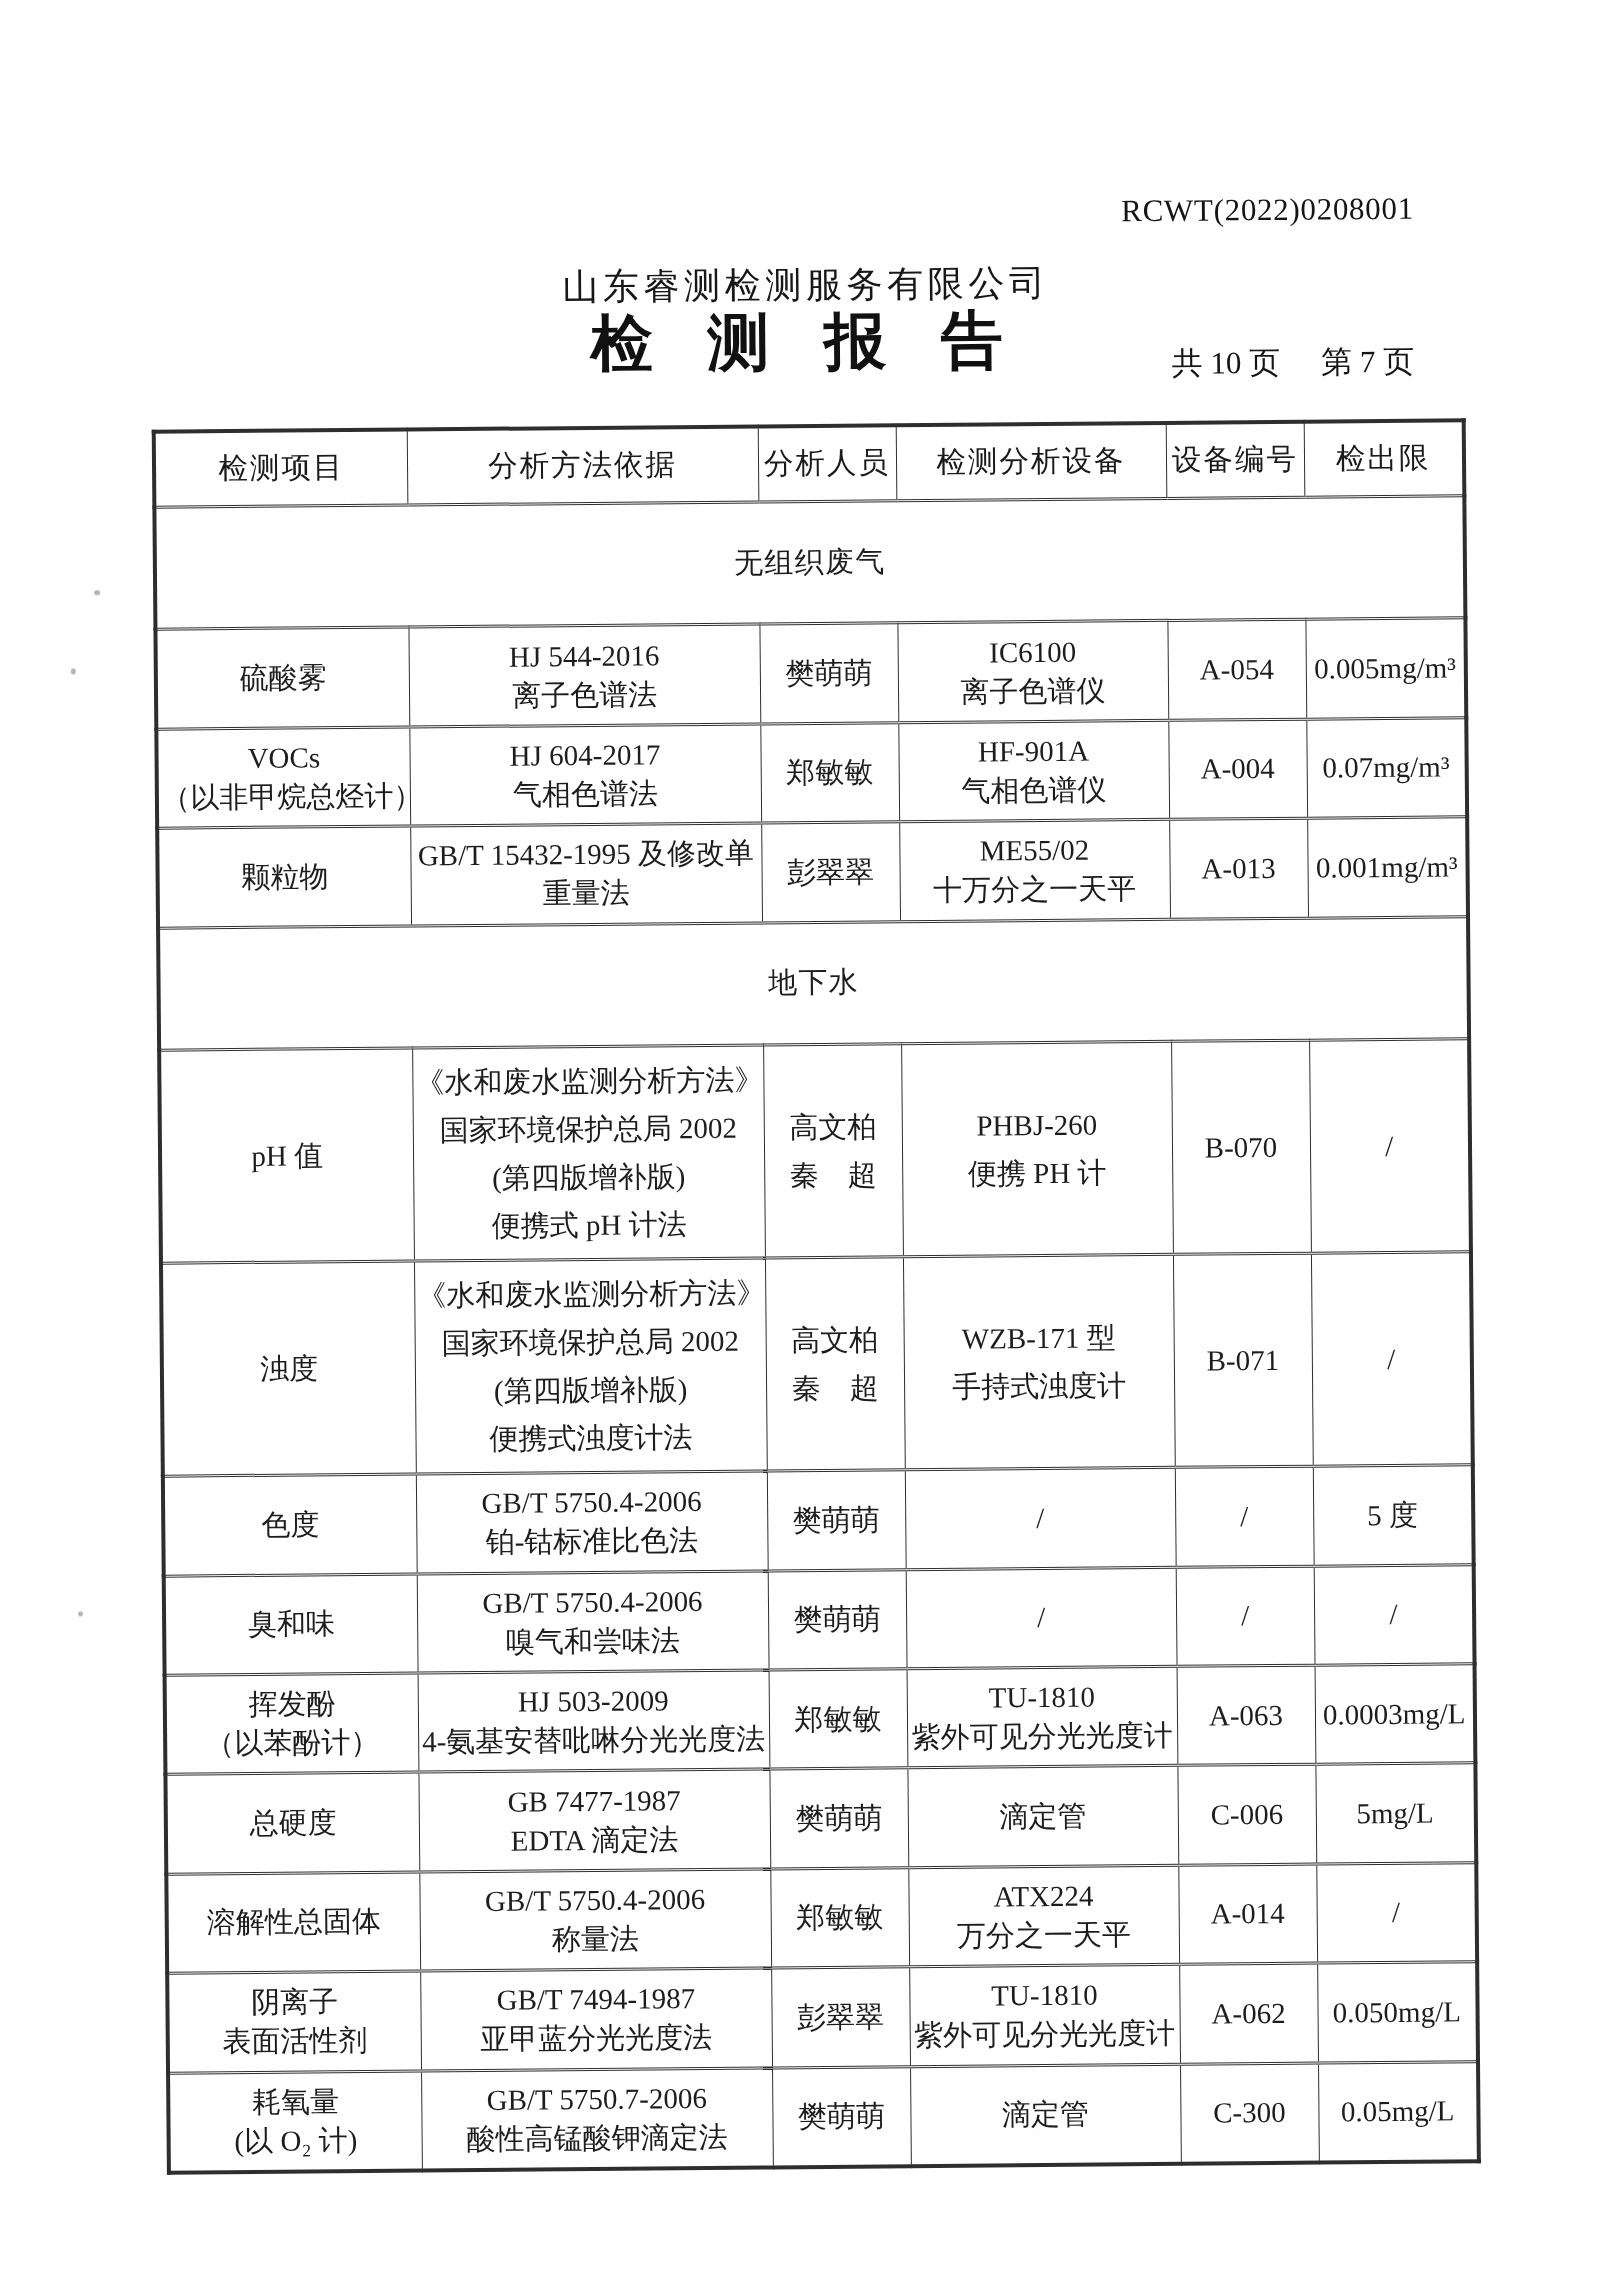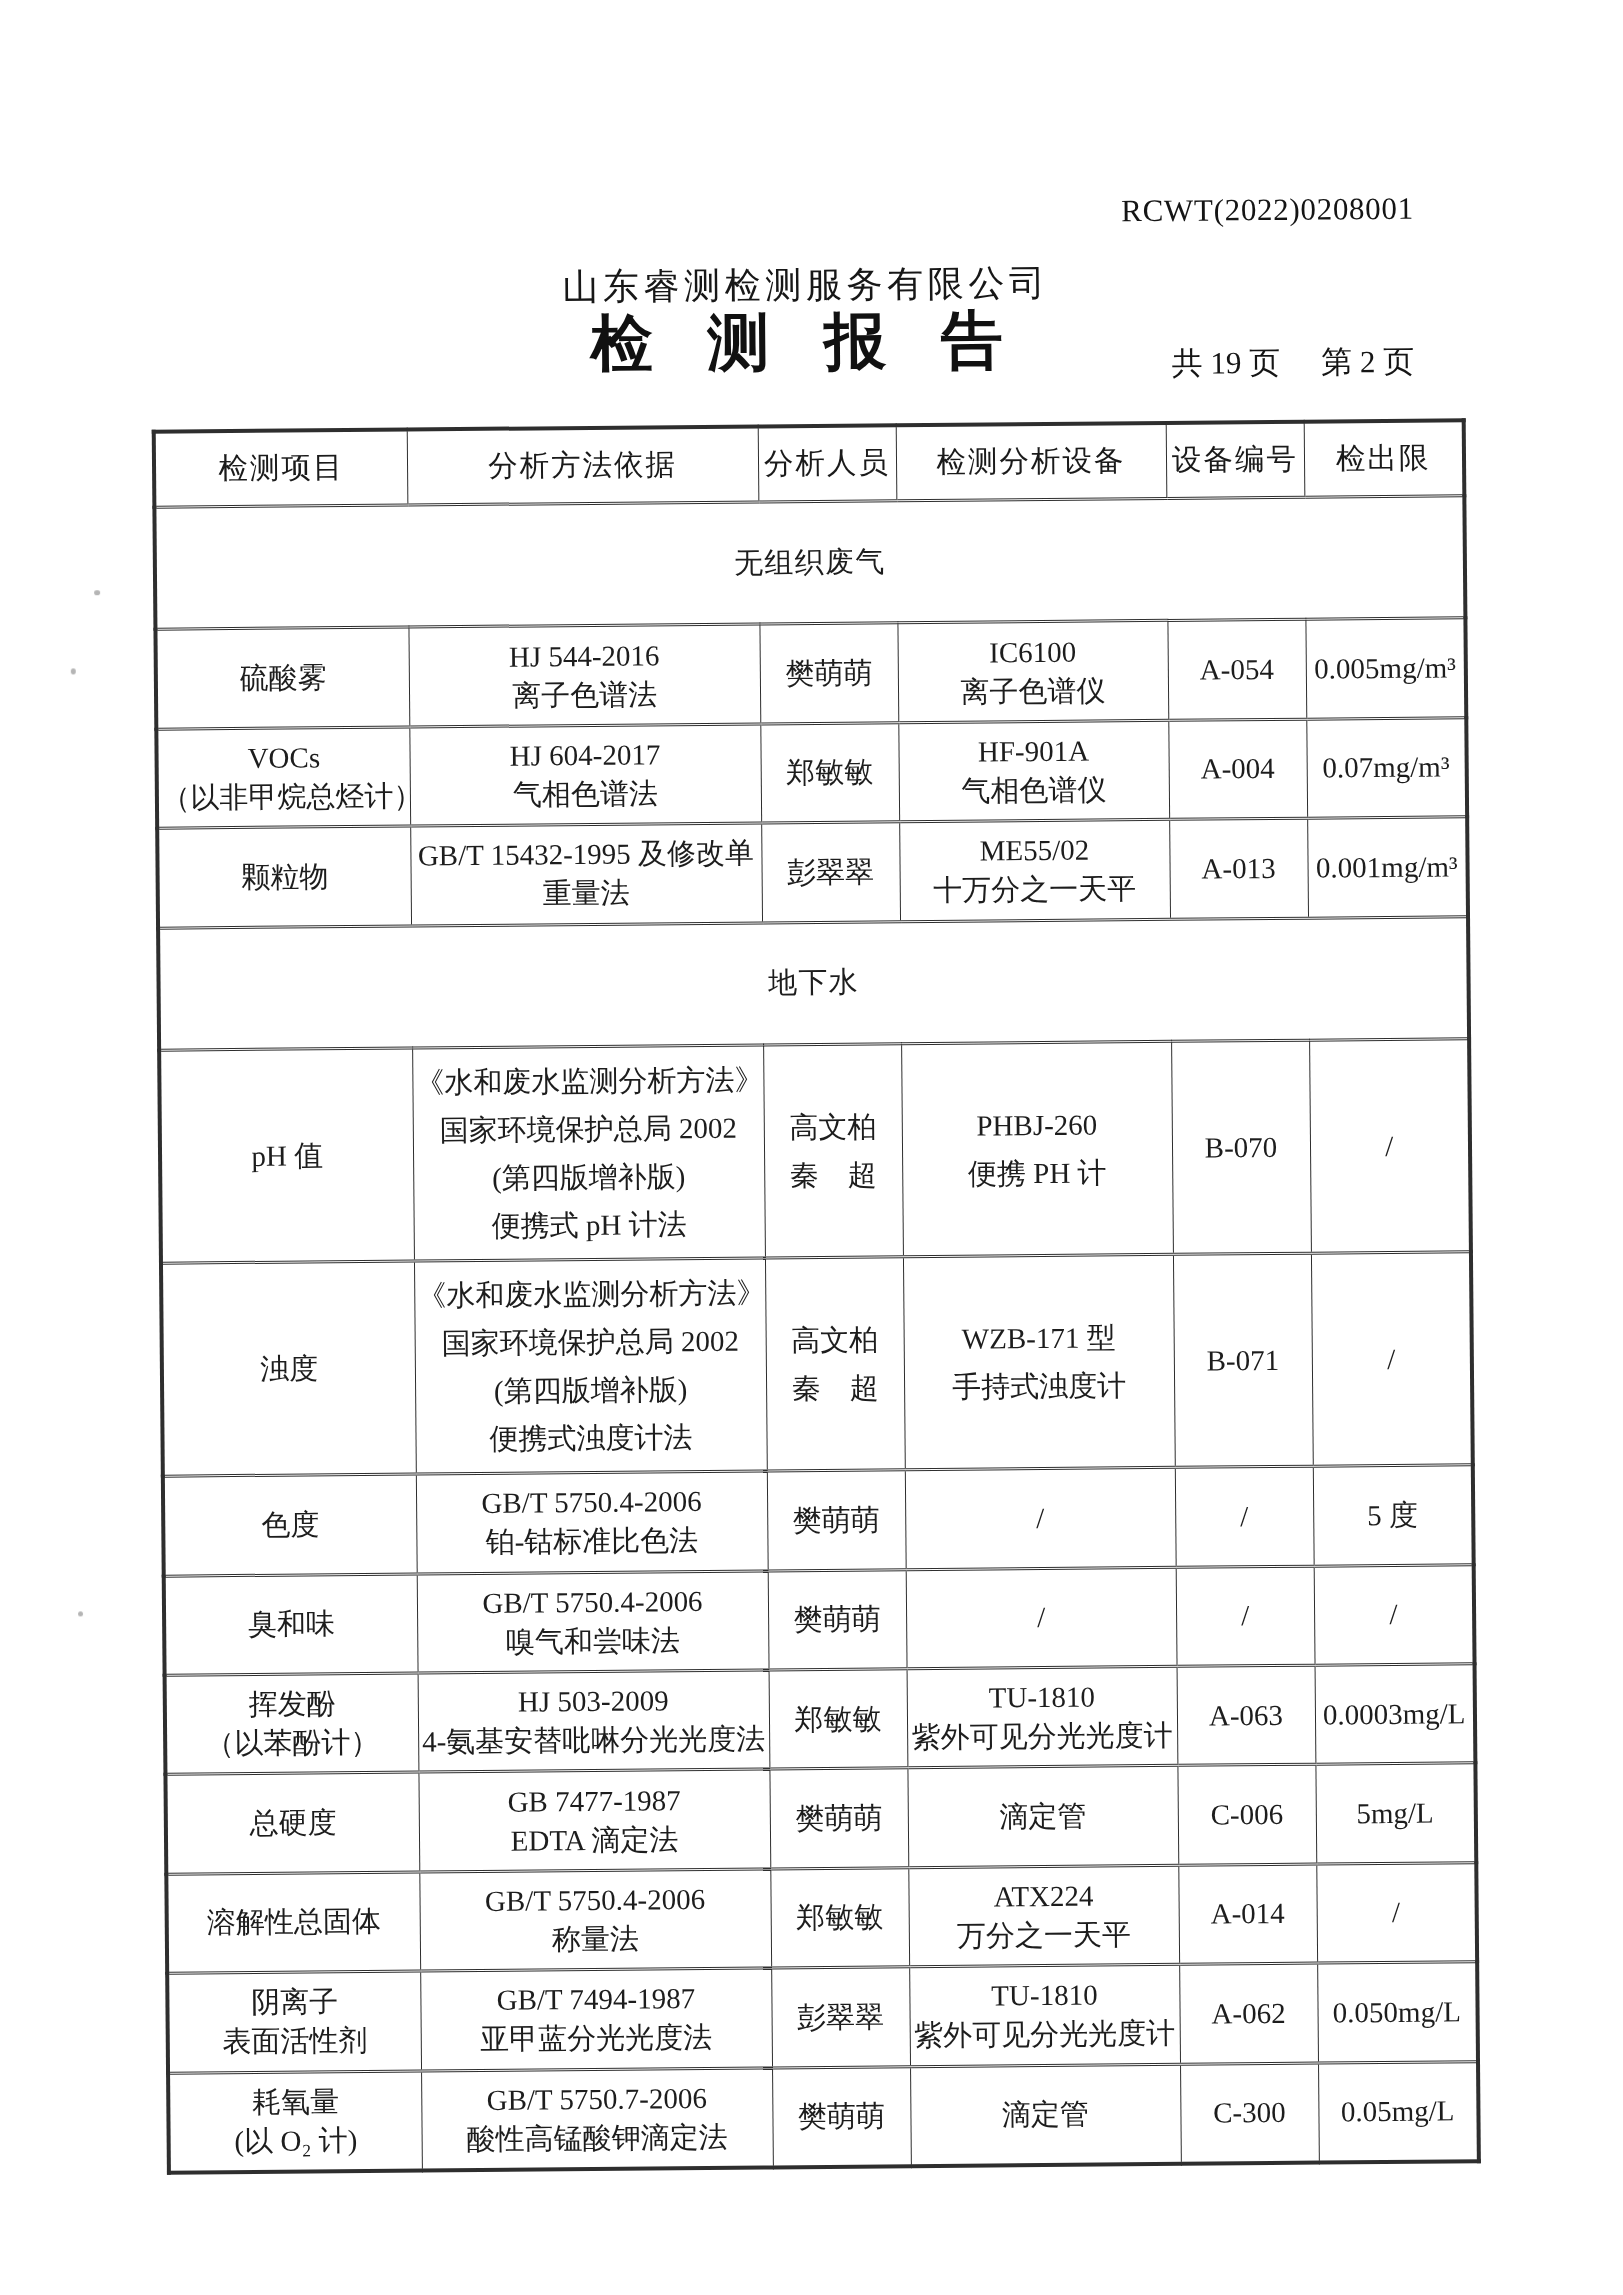--- a/index.html
+++ b/index.html
@@ -92,22 +92,22 @@
 
 <div class="scan-content">
 
   <div class="report-number">RCWT(2022)0208001</div>
 
   <div class="company-name">山东睿测检测服务有限公司</div>
 
   <div class="report-title">检 测 报 告</div>
 
   <div class="pagination">
-    <span>共 19 页</span>
-    <span>第 2 页</span>
+    <span>共 10 页</span>
+    <span>第 7 页</span>
   </div>
 
   <table class="report-table">
     <colgroup>
       <col style="width:253px">
       <col style="width:351px">
       <col style="width:138px">
       <col style="width:270px">
       <col style="width:138px">
       <col style="width:160px">

